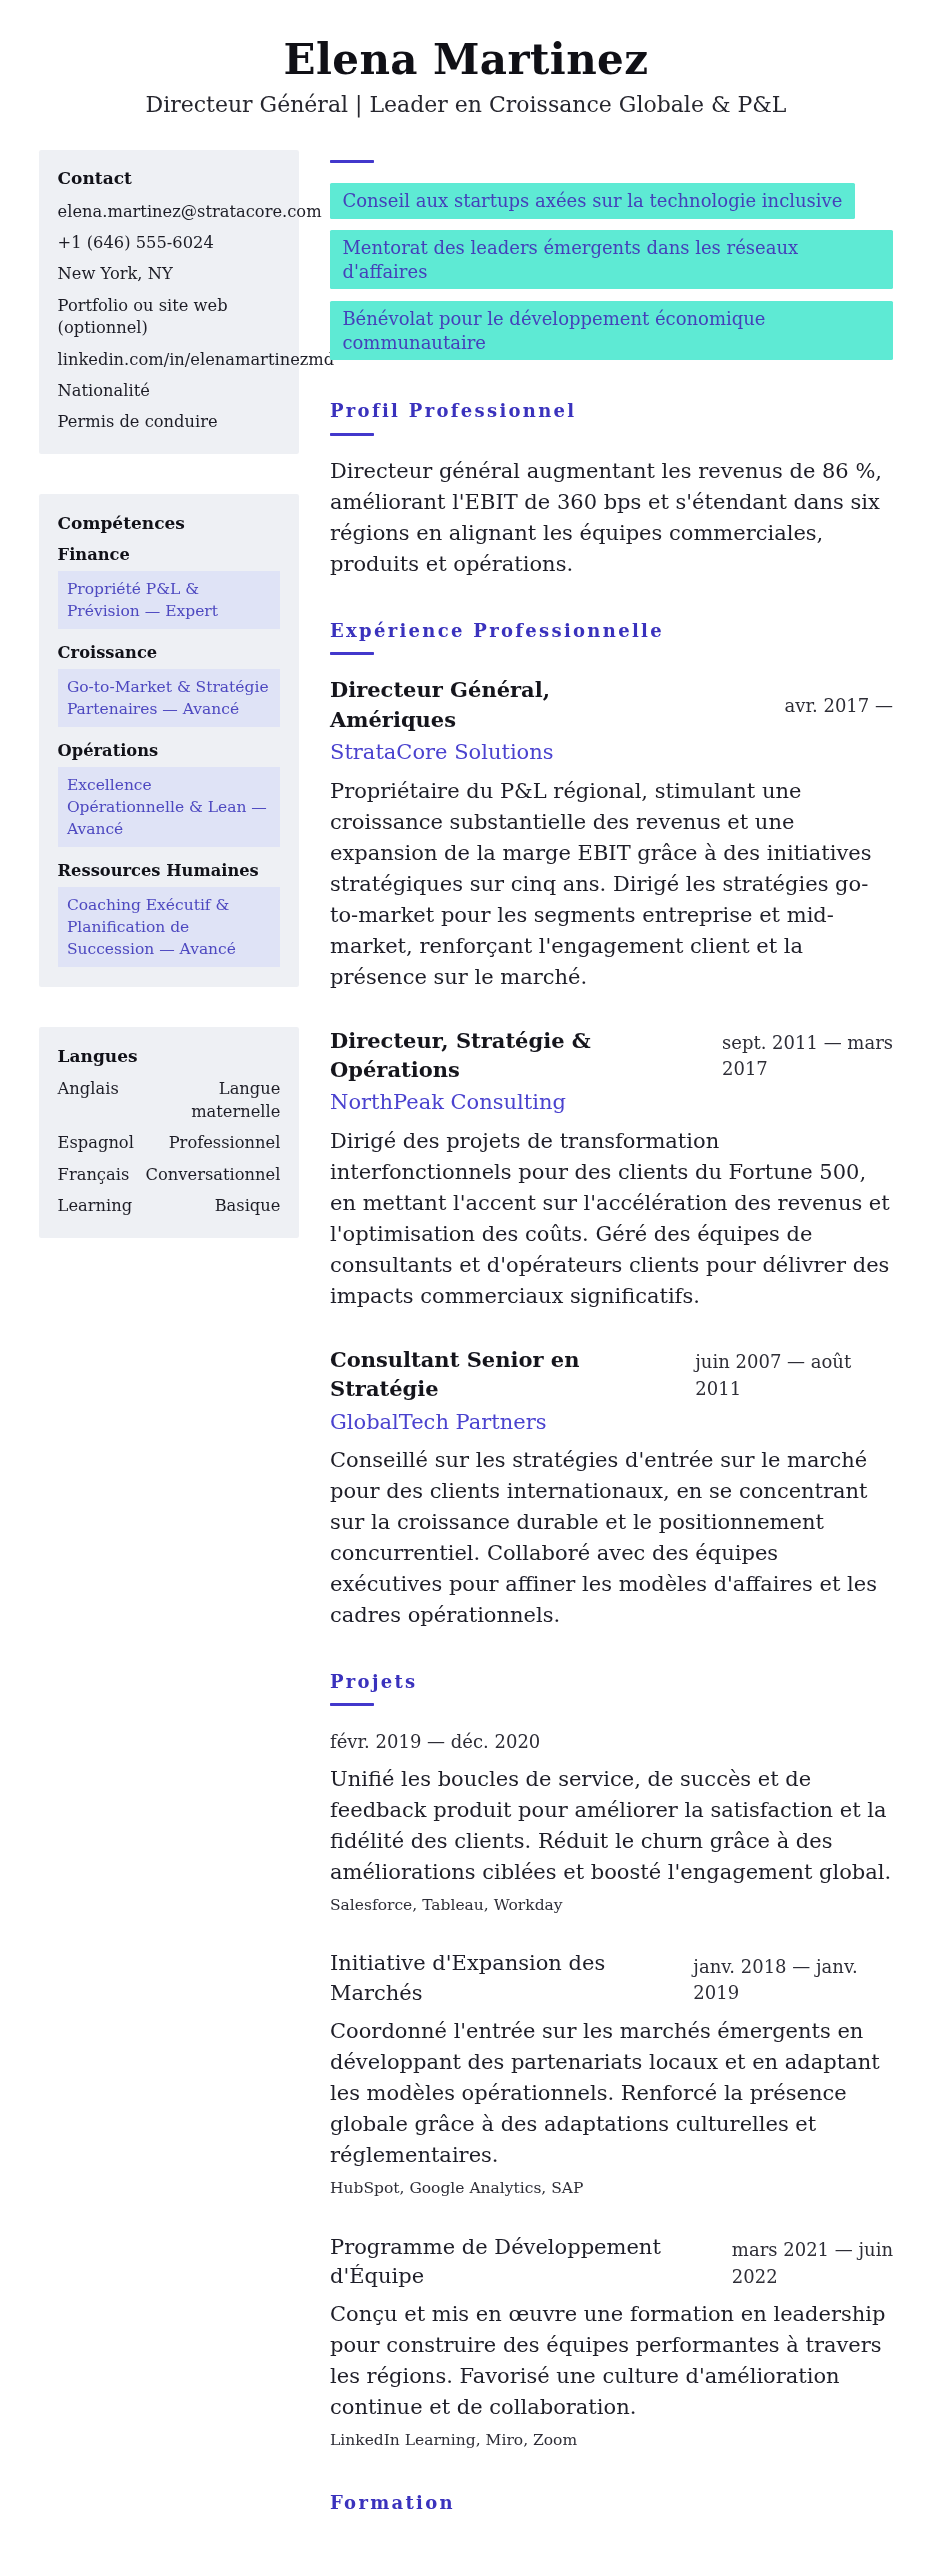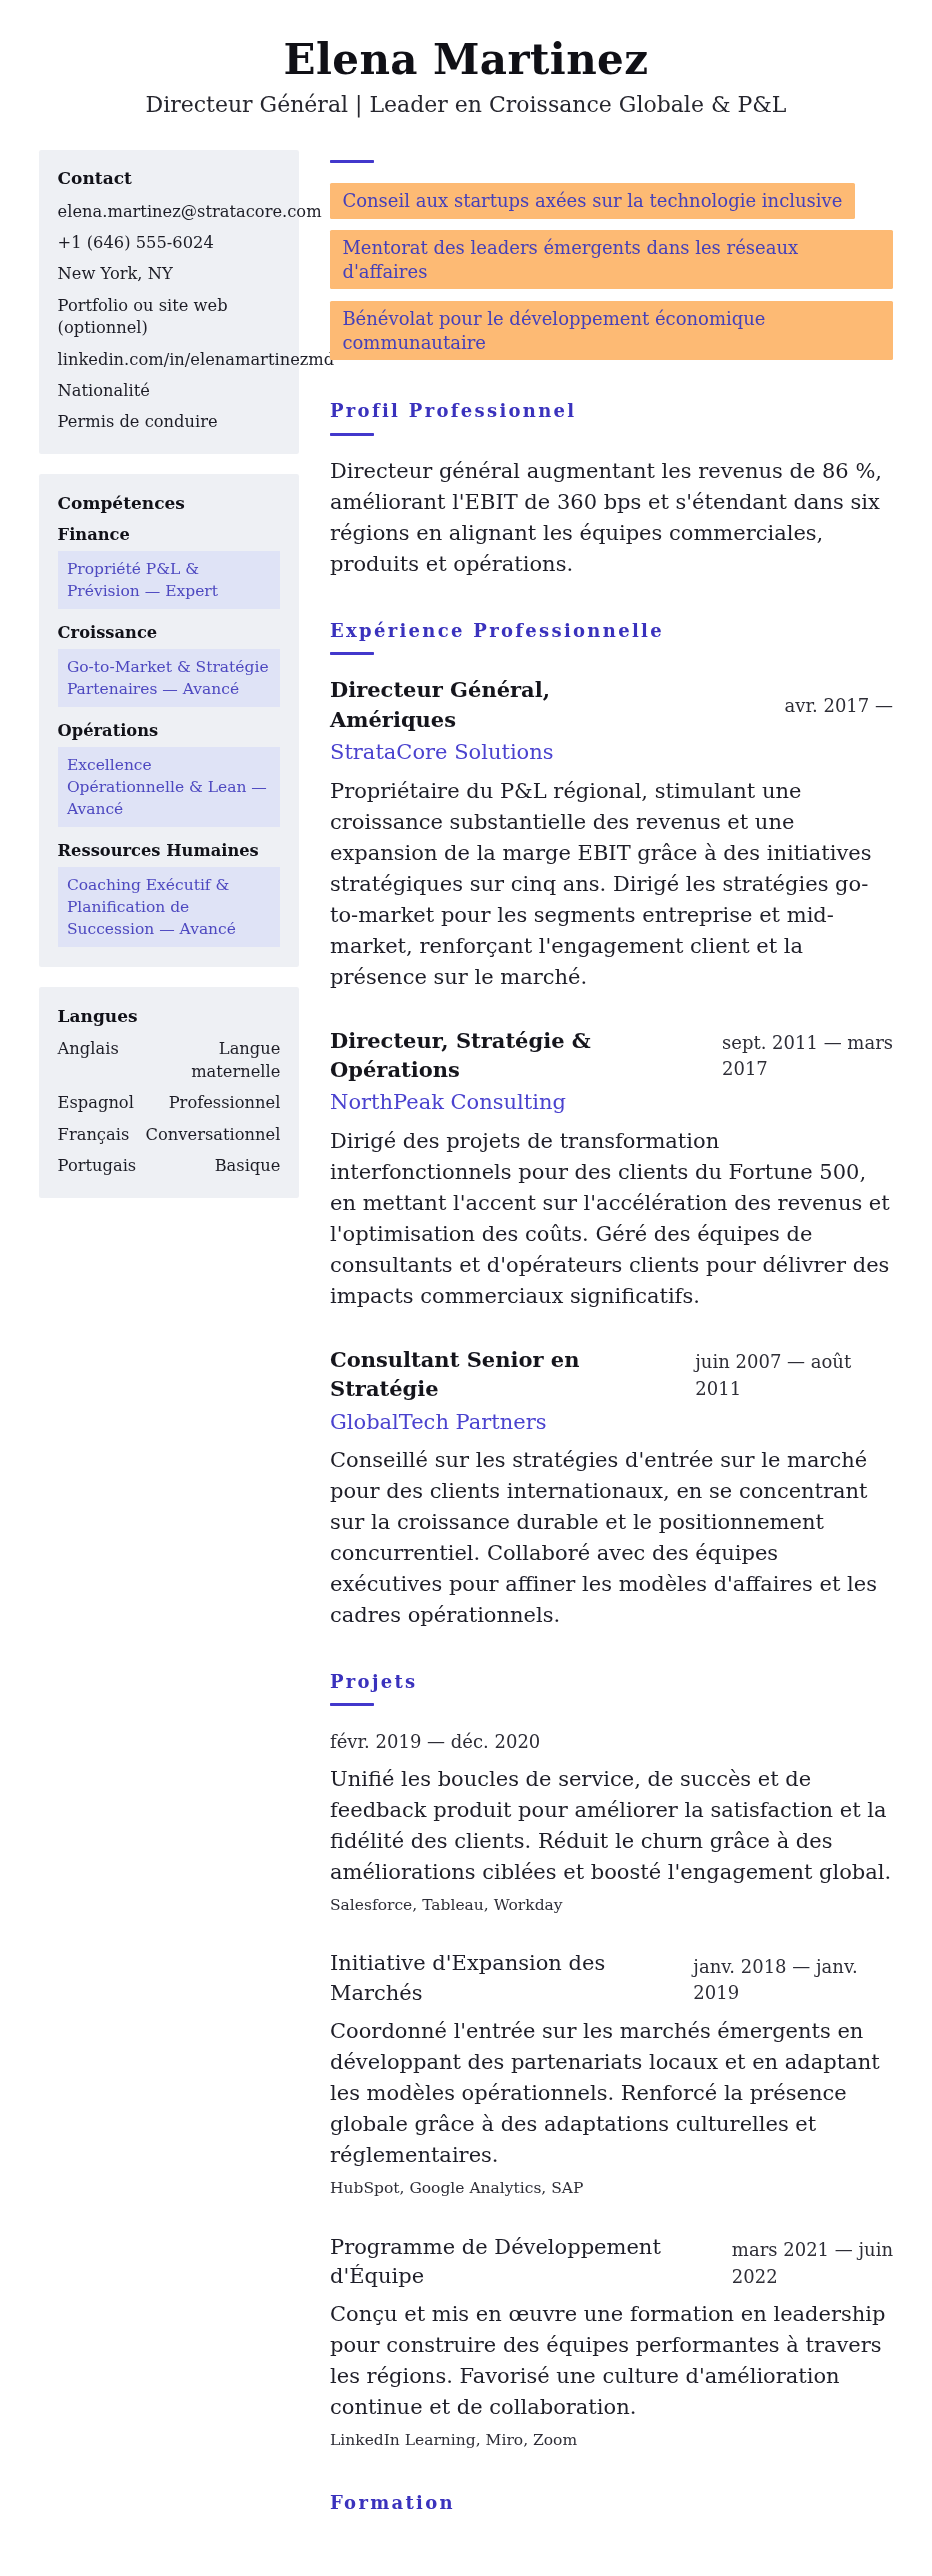--- a/index.html
+++ b/index.html
@@ -12,41 +12,41 @@
   .header { text-align:center; margin-bottom:29.5px; }
   .name { font-size:42px; font-weight:bold; color:#101016; line-height:1.15; letter-spacing:0.4px; }
   .subtitle { font-size:22px; color:#26262e; margin-top:6.2px; line-height:1.35; }
 
   
   .columns { display:flex; gap:31px; align-items:flex-start; }
   .sidebar { flex:0 0 260px; width:260px; }
   .main { flex:1 1 auto; min-width:0; }
 
   
-  .card { background:#eef0f4; border-radius:2.3px; padding:18.6px 18.6px 20px 18.6px; margin-bottom:20px; }
+  .card { background:#eef0f4; border-radius:2.3px; padding:18.6px 18.6px 20px 18.6px; margin-bottom:40px; }
   .card-title { font-size:17px; font-weight:bold; color:#111118; margin-bottom:12.4px; }
   .contact-item { font-size:16.3px; color:#1d1d26; line-height:1.4; margin-bottom:8.5px; }
   .contact-item:last-child { margin-bottom:0; }
   .contact-item.nowrap { white-space:nowrap; overflow:visible; }
 
   .skill-group { margin-bottom:14px; }
   .skill-group:last-child { margin-bottom:0; }
   .skill-category { font-size:16.3px; font-weight:bold; color:#111118; margin-bottom:7px; }
   .skill-pill { background:#dfe3f6; color:#4d48c0; font-size:15.5px; line-height:1.42; padding:7px 9.3px; border-radius:0; }
 
   .lang-row { display:flex; justify-content:space-between; gap:7.8px; font-size:16.3px; color:#1d1d26; line-height:1.4; margin-bottom:8.5px; }
   .lang-row:last-child { margin-bottom:0; }
   .lang-level { text-align:right; }
 
   
   .section { margin-bottom:40px; }
   .section-heading { font-size:18px; font-weight:bold; letter-spacing:2.3px; color:#3a32bd; line-height:1.25; }
   .section-underline { width:44px; height:3.1px; background:#4238cc; margin-top:10px; margin-bottom:20px; border-radius:0.8px; }
 
-  .interest-pill { display:table; background:#fdba74; color:#4540ba; font-size:18px; line-height:1.3; padding:6.2px 12.4px; border-radius:1.6px; margin-bottom:11.7px; }
+  .interest-pill { display:table; background:#5eead4; color:#4540ba; font-size:18px; line-height:1.3; padding:6.2px 12.4px; border-radius:1.6px; margin-bottom:11.7px; }
   .interest-pill:last-child { margin-bottom:8px; }
 
   .profile-text, .entry-desc { font-size:21px; line-height:31px; color:#1e1e28; }
 
   .entry { margin-bottom:33px; }
   .entry:last-child { margin-bottom:0; }
   .entry-header { display:flex; justify-content:space-between; align-items:center; gap:17px; }
   .entry-title { font-size:21px; font-weight:bold; color:#15151c; line-height:1.4; max-width:62%; }
   .entry-title.regular { font-weight:normal; color:#1e1e28; }
   .entry-date { font-size:18px; color:#2d2d36; line-height:26.4px; padding-top:3.1px; white-space:pre-line; flex:0 1 auto; text-align:left; }
@@ -107,21 +107,21 @@
         </div>
         <div class="lang-row">
           <span class="lang-name">Espagnol</span>
           <span class="lang-level">Professionnel</span>
         </div>
         <div class="lang-row">
           <span class="lang-name">Français</span>
           <span class="lang-level">Conversationnel</span>
         </div>
         <div class="lang-row">
-          <span class="lang-name">Portugais</span>
+          <span class="lang-name">Learning</span>
           <span class="lang-level">Basique</span>
         </div>
       </section>
 
     </aside>
 
     <main class="main">
 
       <section class="section">
         <div class="section-underline"></div>

